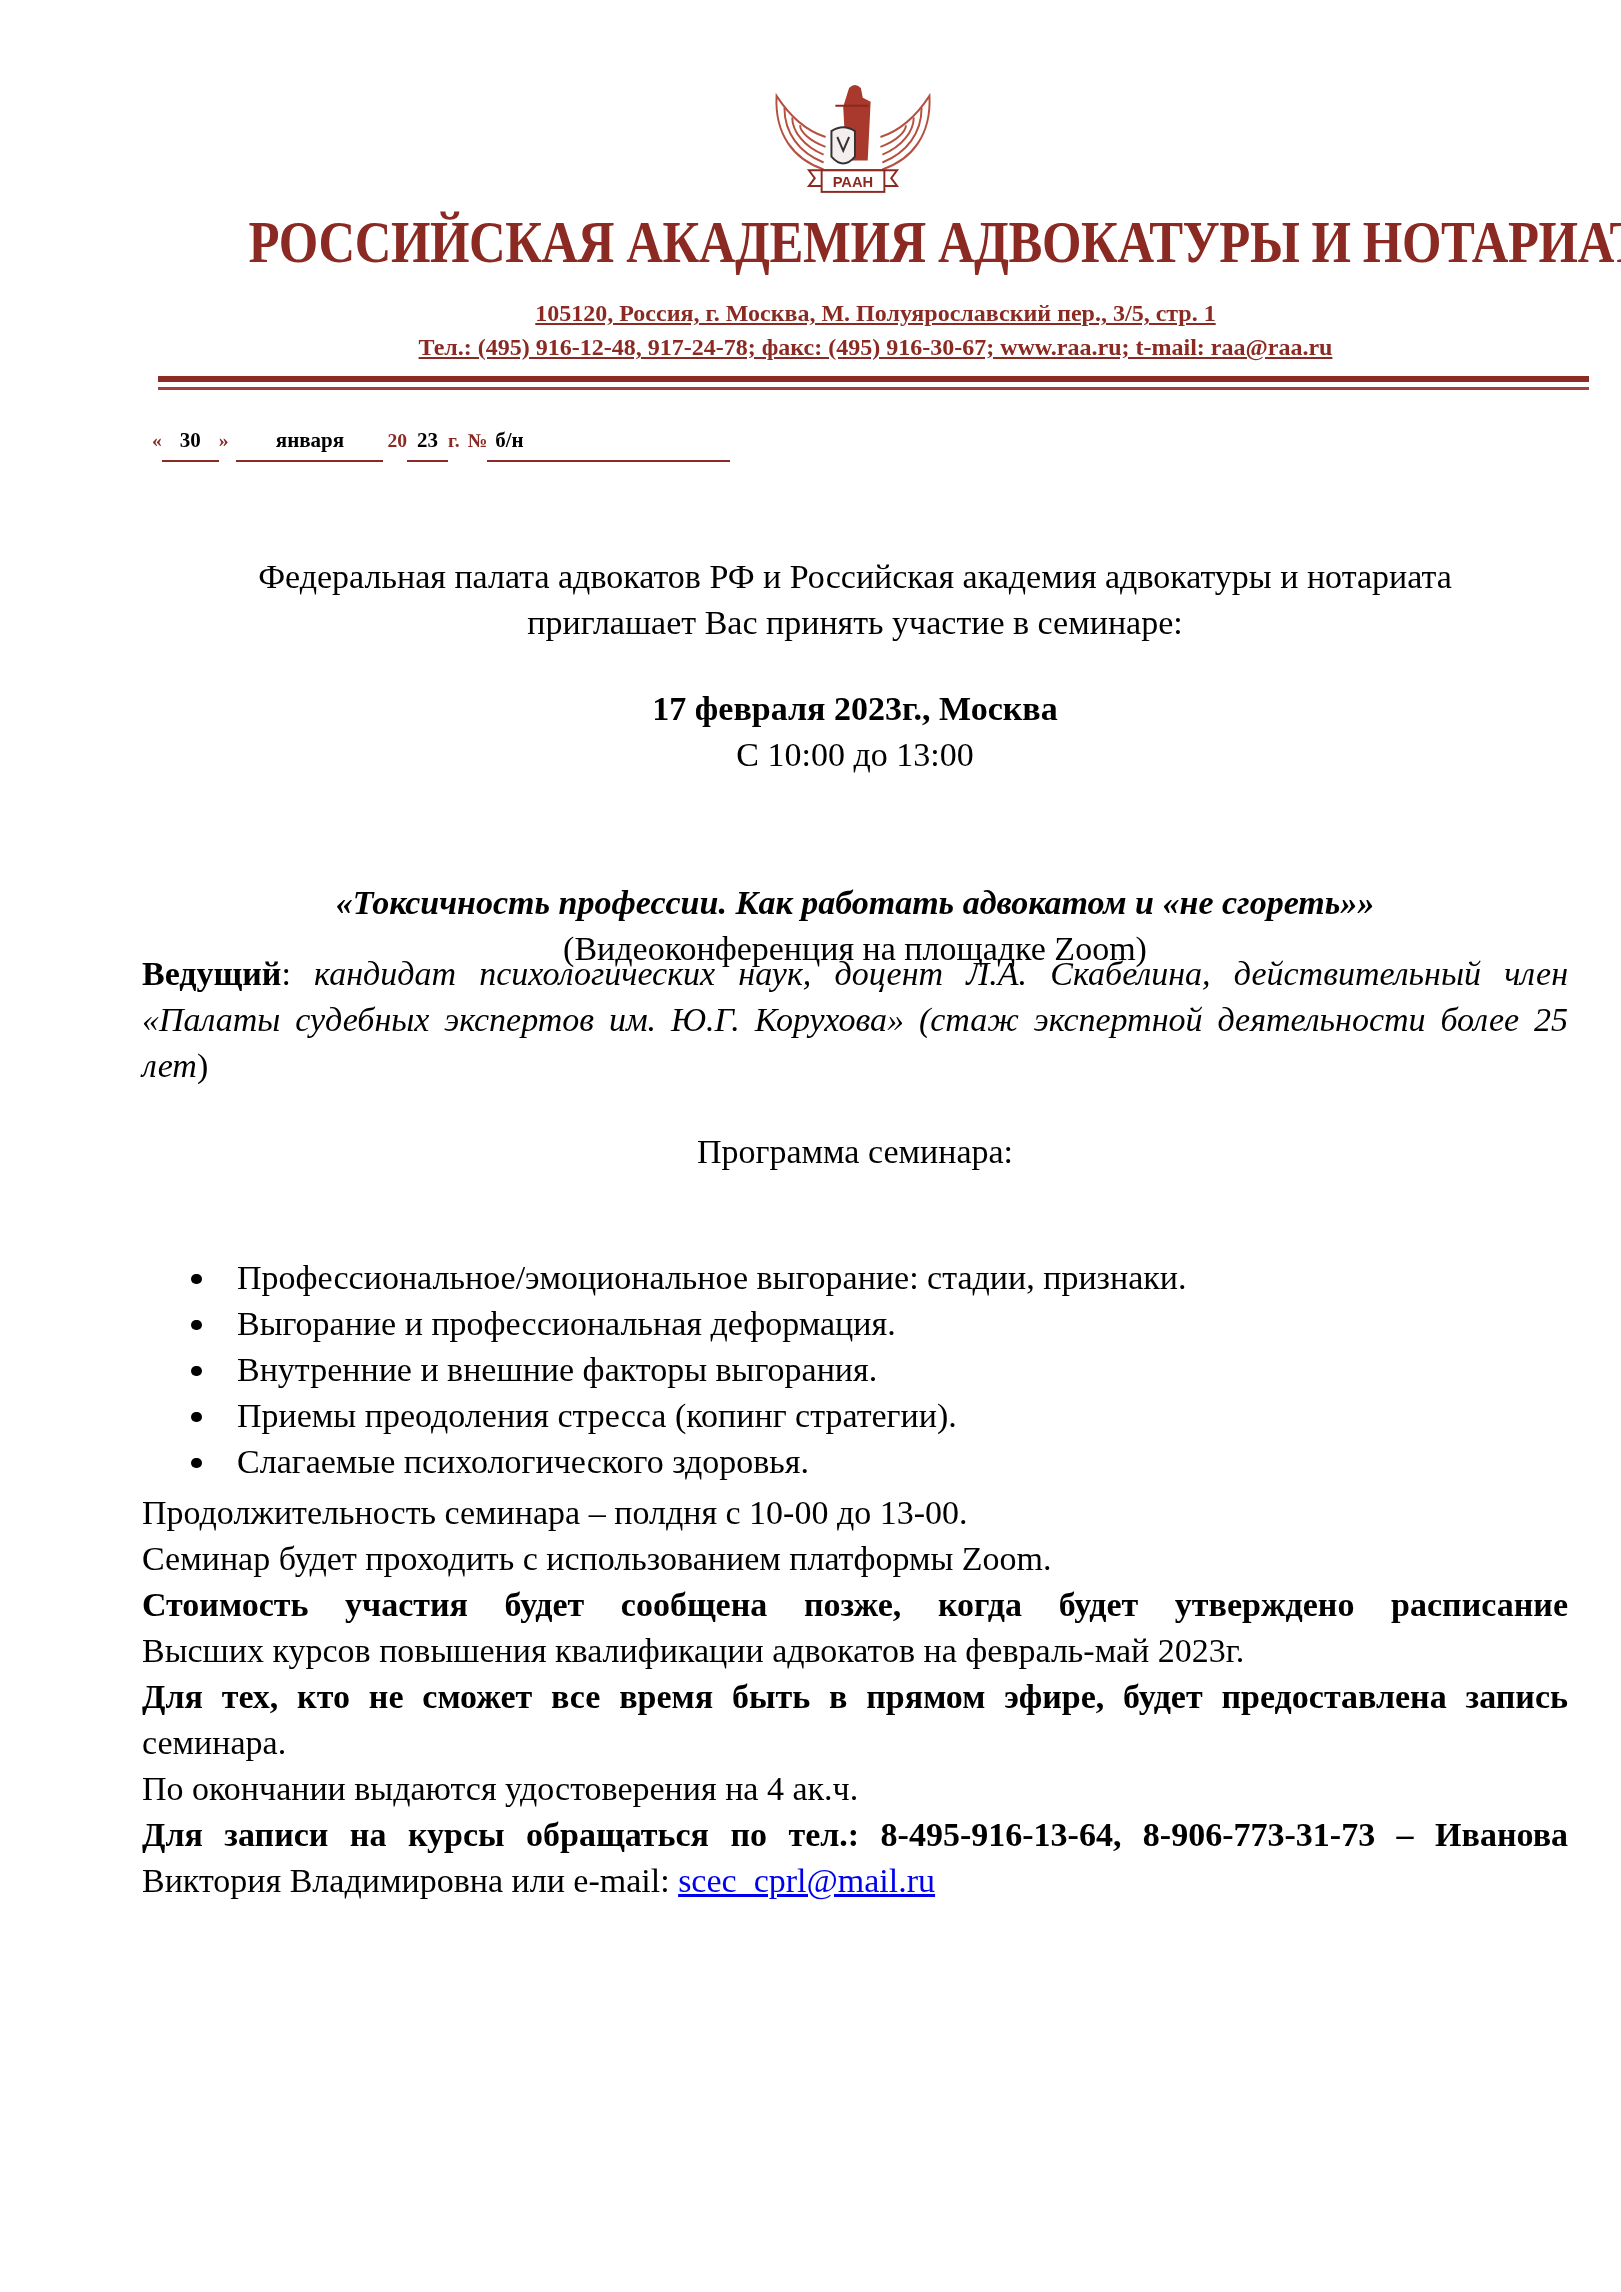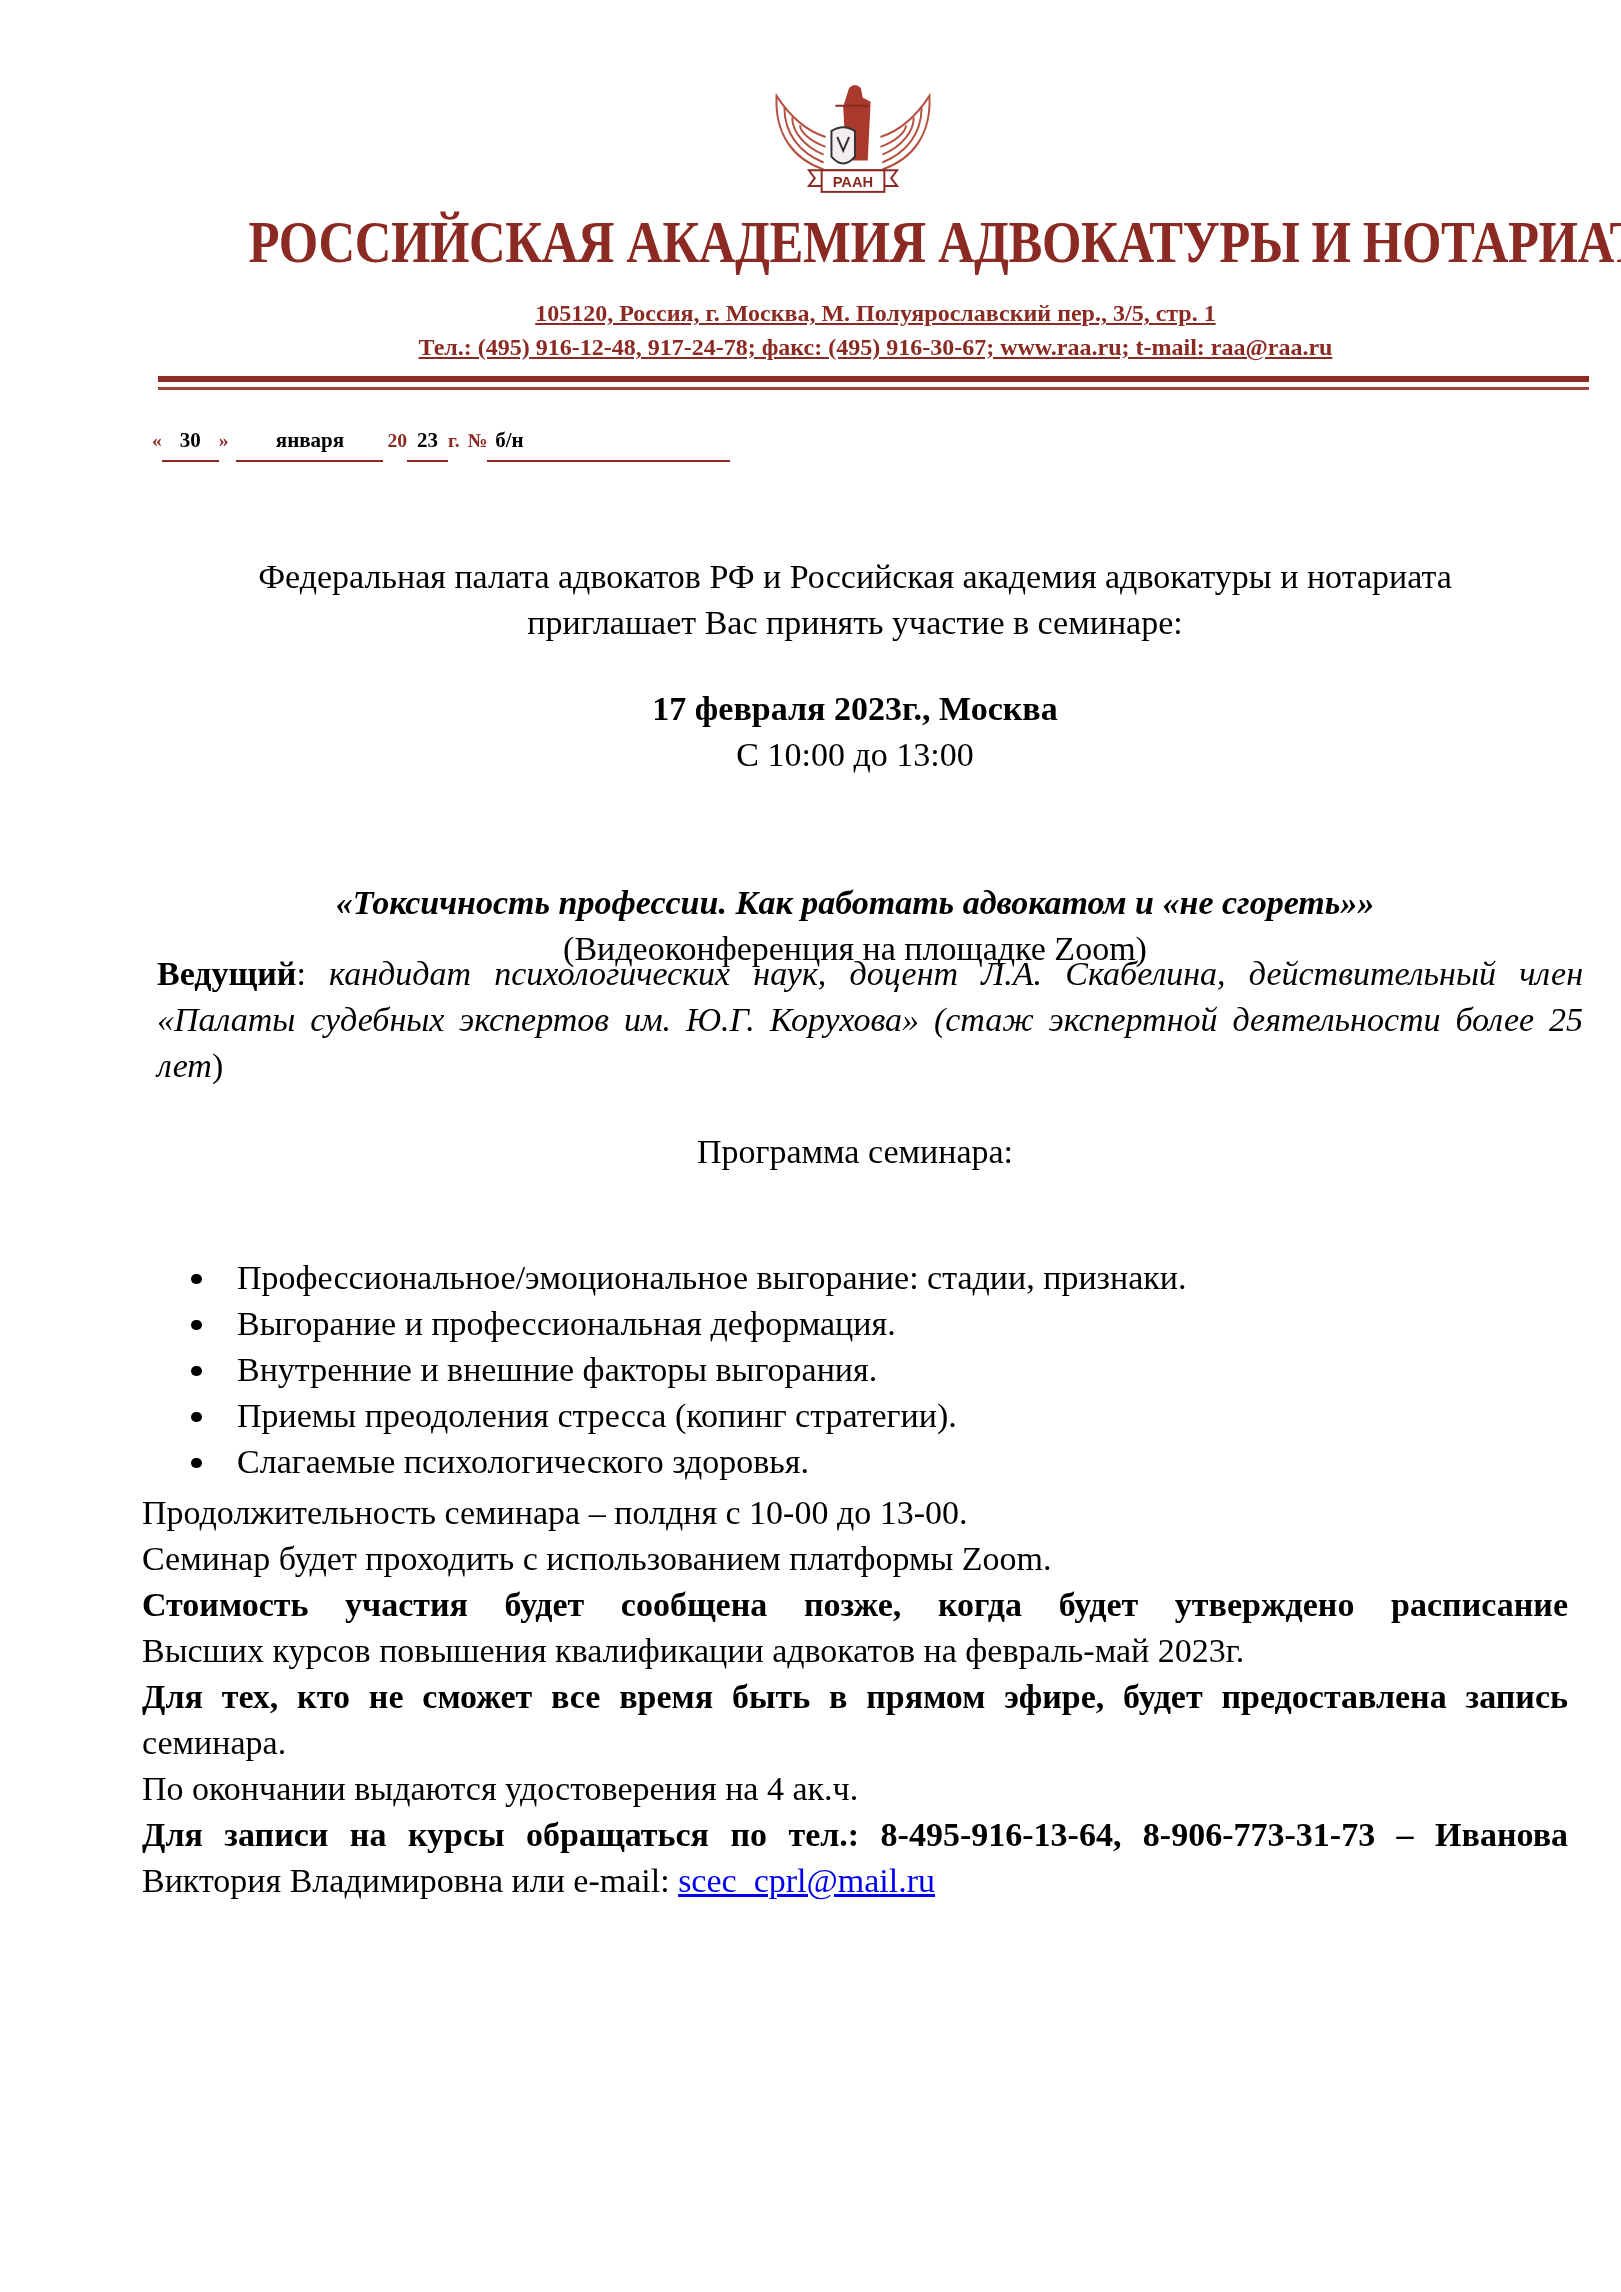--- a/index.html
+++ b/index.html
@@ -28,21 +28,21 @@
   .dateline .fill { font-size: 21px; color: #000; display: inline-block;
     border-bottom: 2px solid #8b2a22; text-align: center; line-height: 39px; }
   .f-day { width: 57px; }
   .f-month { width: 147px; margin-left: 3.9px; }
   .f-year { width: 41px; }
   .f-num { width: 235px; text-align: left !important; padding-left: 7.8px; }
 
   
   .p { left: 142px; width: 1426px; font-size: 34px; line-height: 46px; }
   .center { text-align: center; }
-  .justify { text-align: justify; text-align-last: left; margin-left: 15px; }
+  .justify { text-align: justify; text-align-last: left; }
   .bold { font-weight: bold; }
   .italic { font-style: italic; }
 
   .intro { top: 554px; }
   .when { top: 686px; }
   .title-block { top: 860px; margin-top: 20px; }
   .lead { top: 951px; }
   .prog-head { top: 1129px; }
 
   .bullets { left: 191px; top: 1255px; width: 1274px; margin: 0; padding: 0; list-style: none;

